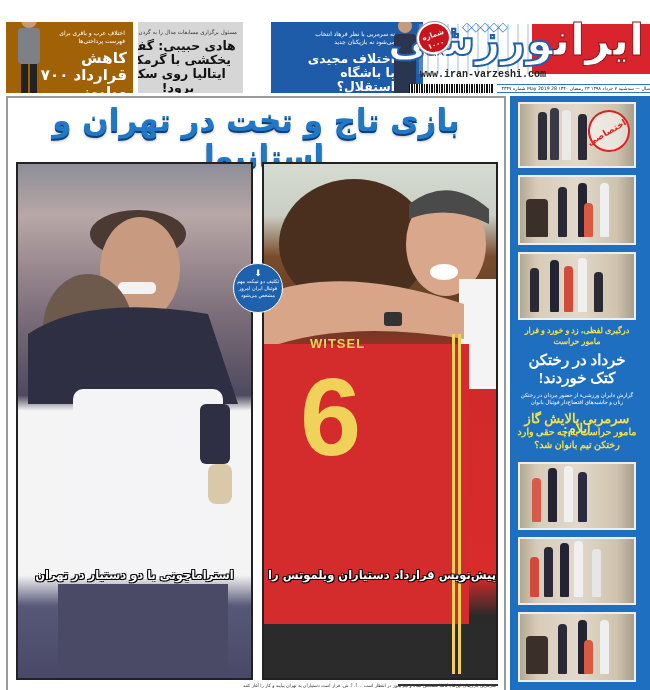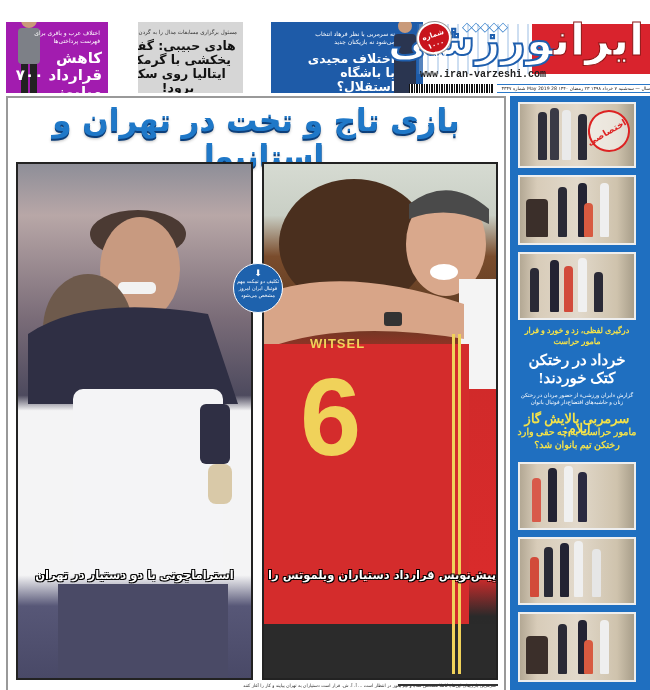--- a/index.html
+++ b/index.html
@@ -4,21 +4,21 @@
 <style>
   * { box-sizing: border-box; margin: 0; padding: 0; }
   html, body { width: 650px; height: 690px; overflow: hidden; background: #ffffff; }
   body { position: relative; font-family: "DejaVu Sans", sans-serif; direction: rtl; }
 
   
   .teaser { position: absolute; top: 22px; height: 71px; overflow: hidden; }
   .teaser .kicker { position: absolute; font-size: 6px; line-height: 8px; text-align: right; }
   .teaser .head { position: absolute; font-weight: bold; text-align: right; line-height: 1.12; }
 
-  .teaser-red { left: 6px; width: 102px; background: #a21caf; }
+  .teaser-red { left: 6px; width: 127px; background: #a16207; }
   .teaser-red .kicker { right: 8px; top: 7px; width: 70px; color: #fff; }
   .teaser-red .head { right: 6px; top: 28px; width: 95px; color: #fff; font-size: 15px; }
   .teaser-red .person { position: absolute; left: 6px; top: -14px; width: 34px; height: 90px; }
 
   .teaser-gray { left: 138px; width: 105px; background: #d6d6d6; }
   .teaser-gray .kicker { right: 6px; top: 6px; width: 118px; color: #333; font-size: 5.5px; }
   .teaser-gray .head { right: 6px; top: 17px; width: 118px; color: #111; font-size: 12.5px; text-align: center; }
 
   .teaser-blue { left: 271px; width: 152px; background: #1e5ba8; }
   .teaser-blue .kicker { right: 28px; top: 8px; width: 82px; color: #fff; }

